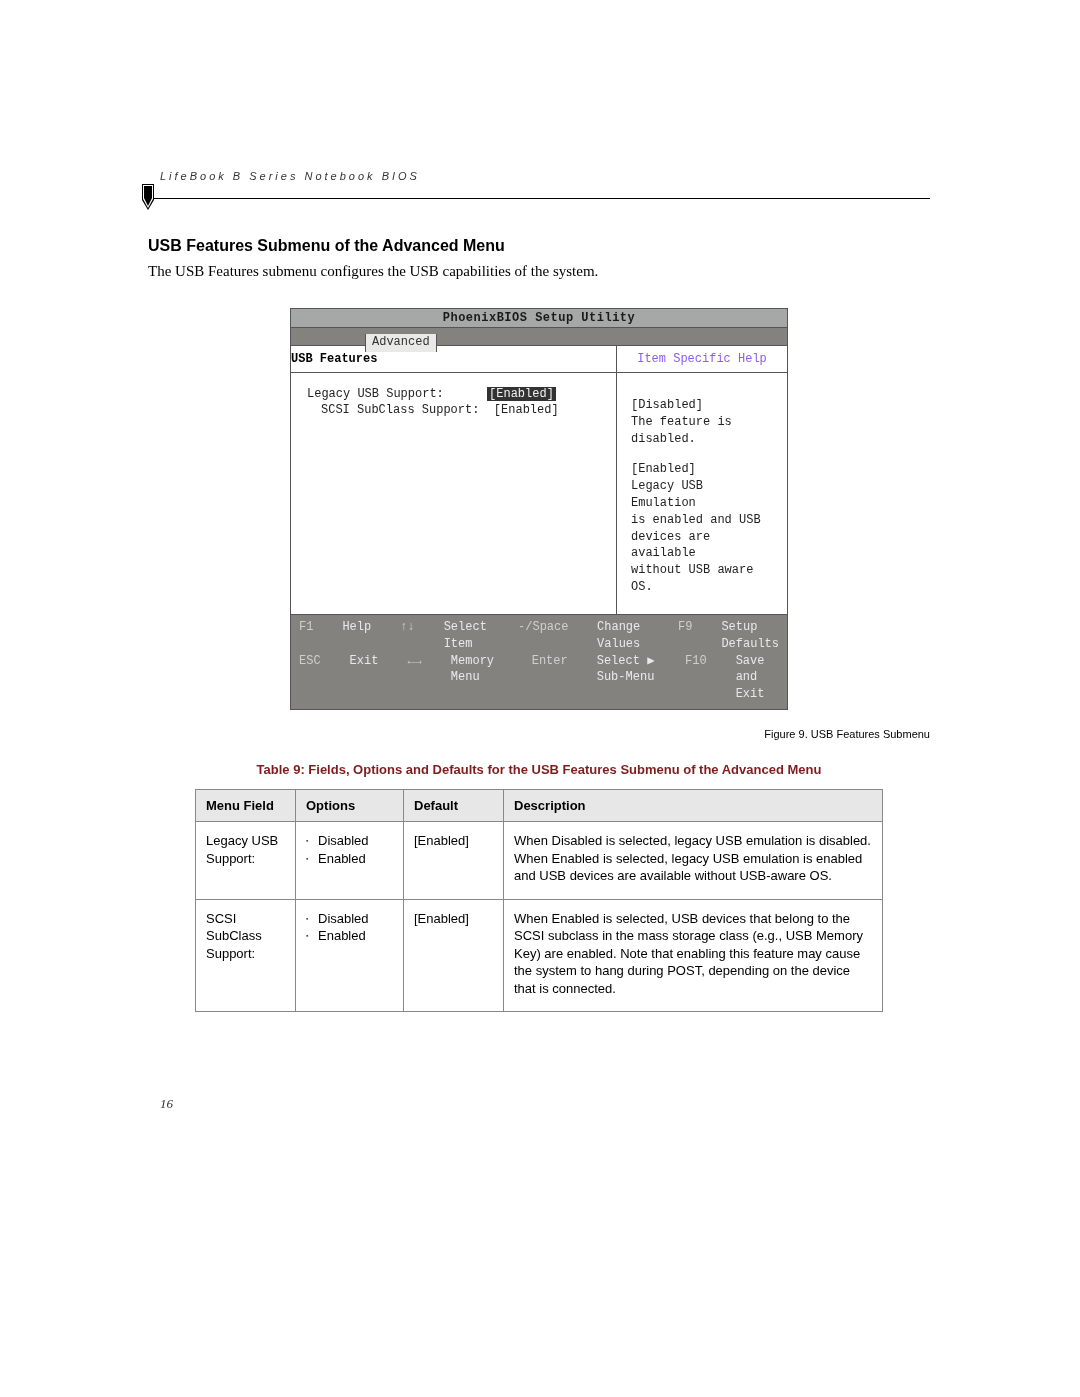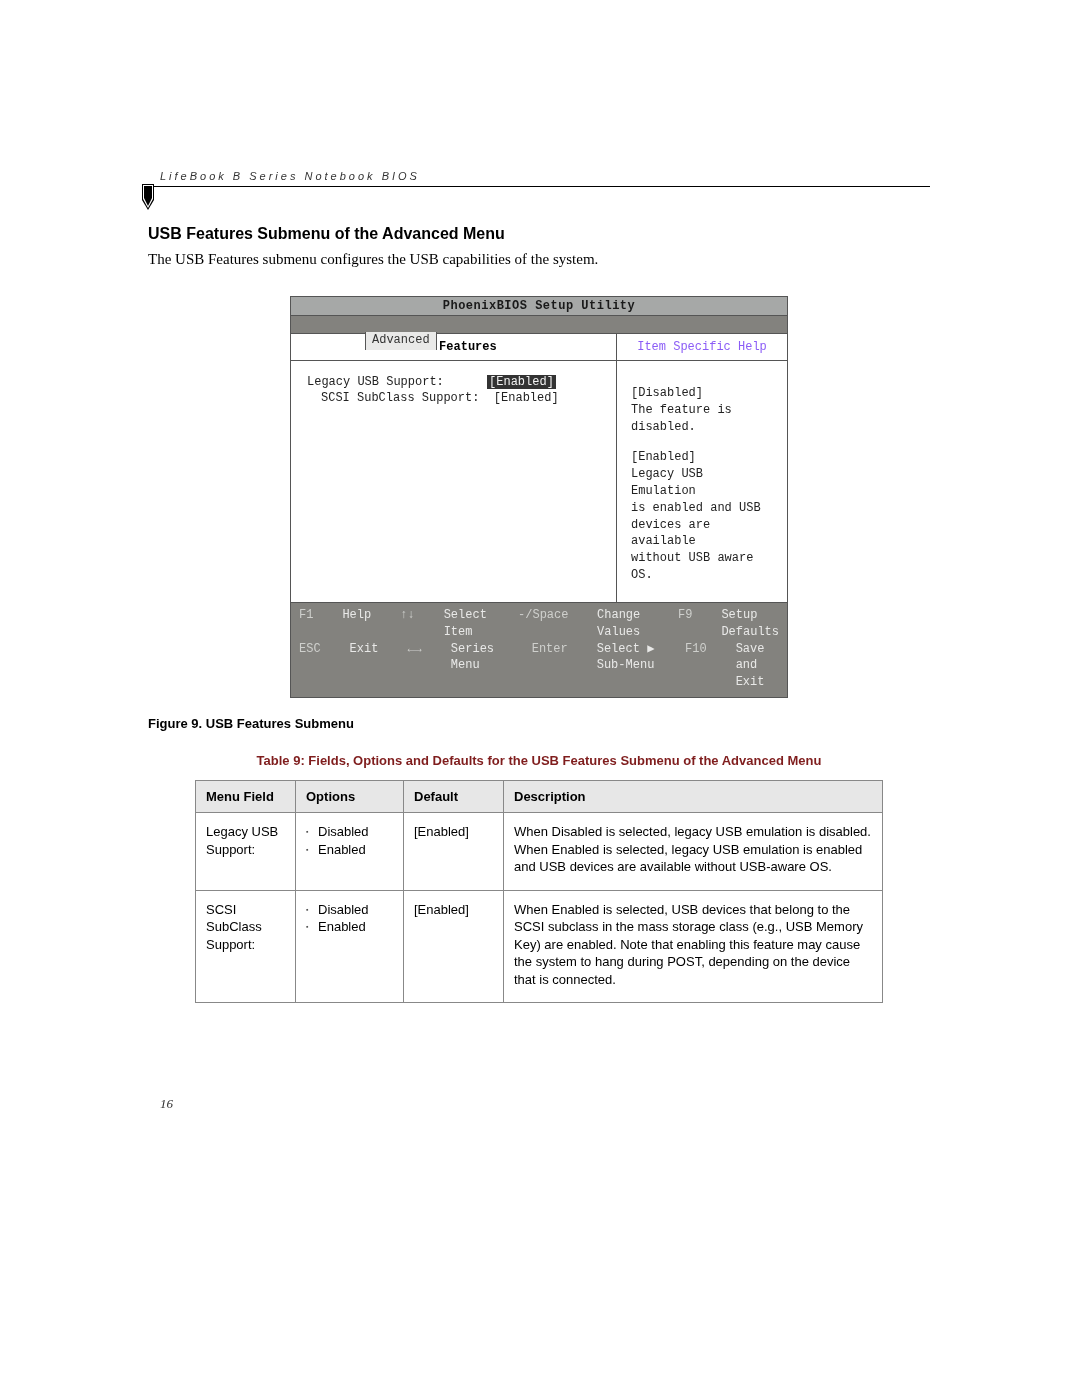--- a/index.html
+++ b/index.html
@@ -16,21 +16,21 @@
     top: 170px;
     width: 782px;
   }
   .running-head {
     font-family: Arial, Helvetica, sans-serif;
     font-style: italic;
     font-size: 11px;
     letter-spacing: 3px;
     color: #333;
     border-bottom: 1px solid #000;
-    padding-bottom: 4px;
+    padding-bottom: 16px;
     padding-left: 12px;
     position: relative;
   }
   .tab-mark {
     position: absolute;
     left: -6px;
     top: 14px;
     width: 0;
     height: 0;
   }
@@ -70,35 +70,35 @@
   }
   .bios-tabs {
     background: #83827e;
     height: 18px;
     border-bottom: 1px solid #555;
     position: relative;
   }
   .bios-tab {
     position: absolute;
     left: 74px;
-    top: 16px;
+    top: 6px;
     height: 18px;
     background: #e9e9e8;
     color: #333;
     padding: 1px 6px 0 6px;
     border-left: 1px solid #555;
     border-right: 1px solid #555;
   }
   .bios-head-row {
     display: flex;
     border-bottom: 1px solid #555;
   }
   .bios-head-left {
     width: 326px;
-    text-align: center;
+    text-align: left;
     padding: 6px 0;
     font-weight: bold;
     color: #000;
     border-right: 1px solid #555;
   }
   .bios-head-right {
     flex: 1;
     text-align: center;
     padding: 6px 0;
     color: #8b5cf6;
@@ -143,23 +143,23 @@
   .fk-esc { color:#cfd0cd; width:34px;}
   .fl { color:#e9e9e8; width:62px;}
   .fa { color:#cfd0cd; width:22px; }
   .fa2 { color:#cfd0cd; width:50px; text-align:left;}
   .fd { color:#e9e9e8; width:112px;}
   .fd2 { color:#e9e9e8; width:128px;}
   .fk9 { color:#cfd0cd; width:34px; }
   .fr { color:#e9e9e8; }
   .caption {
     font-family: Arial, Helvetica, sans-serif;
-    font-weight: bold;
-    font-size: 13px;
-    text-align: left;
+    font-weight: normal;
+    font-size: 11px;
+    text-align: right;
     margin: 6px 0 22px 0;
     color: #000;
   }
   .table-title {
     font-family: Liberation Sans, sans-serif;
     font-weight: bold;
     font-size: 13px;
     text-align: center;
     margin-bottom: 12px;
     color: #7f1d1d;
@@ -269,21 +269,21 @@
         <span class="fd">Select Item</span>
         <span class="fa2">-/Space</span>
         <span class="fd2">Change Values</span>
         <span class="fk9">F9</span>
         <span class="fr">Setup Defaults</span>
       </div>
       <div class="foot-row">
         <span class="fk-esc">ESC</span>
         <span class="fl">Exit</span>
         <span class="fa">←→</span>
-        <span class="fd">Series Menu</span>
+        <span class="fd">Memory Menu</span>
         <span class="fa2">Enter</span>
         <span class="fd2">Select ▶ Sub-Menu</span>
         <span class="fk9">F10</span>
         <span class="fr">Save and Exit</span>
       </div>
     </div>
   </div>
 
   <div class="caption">Figure 9.  USB Features Submenu</div>
 

